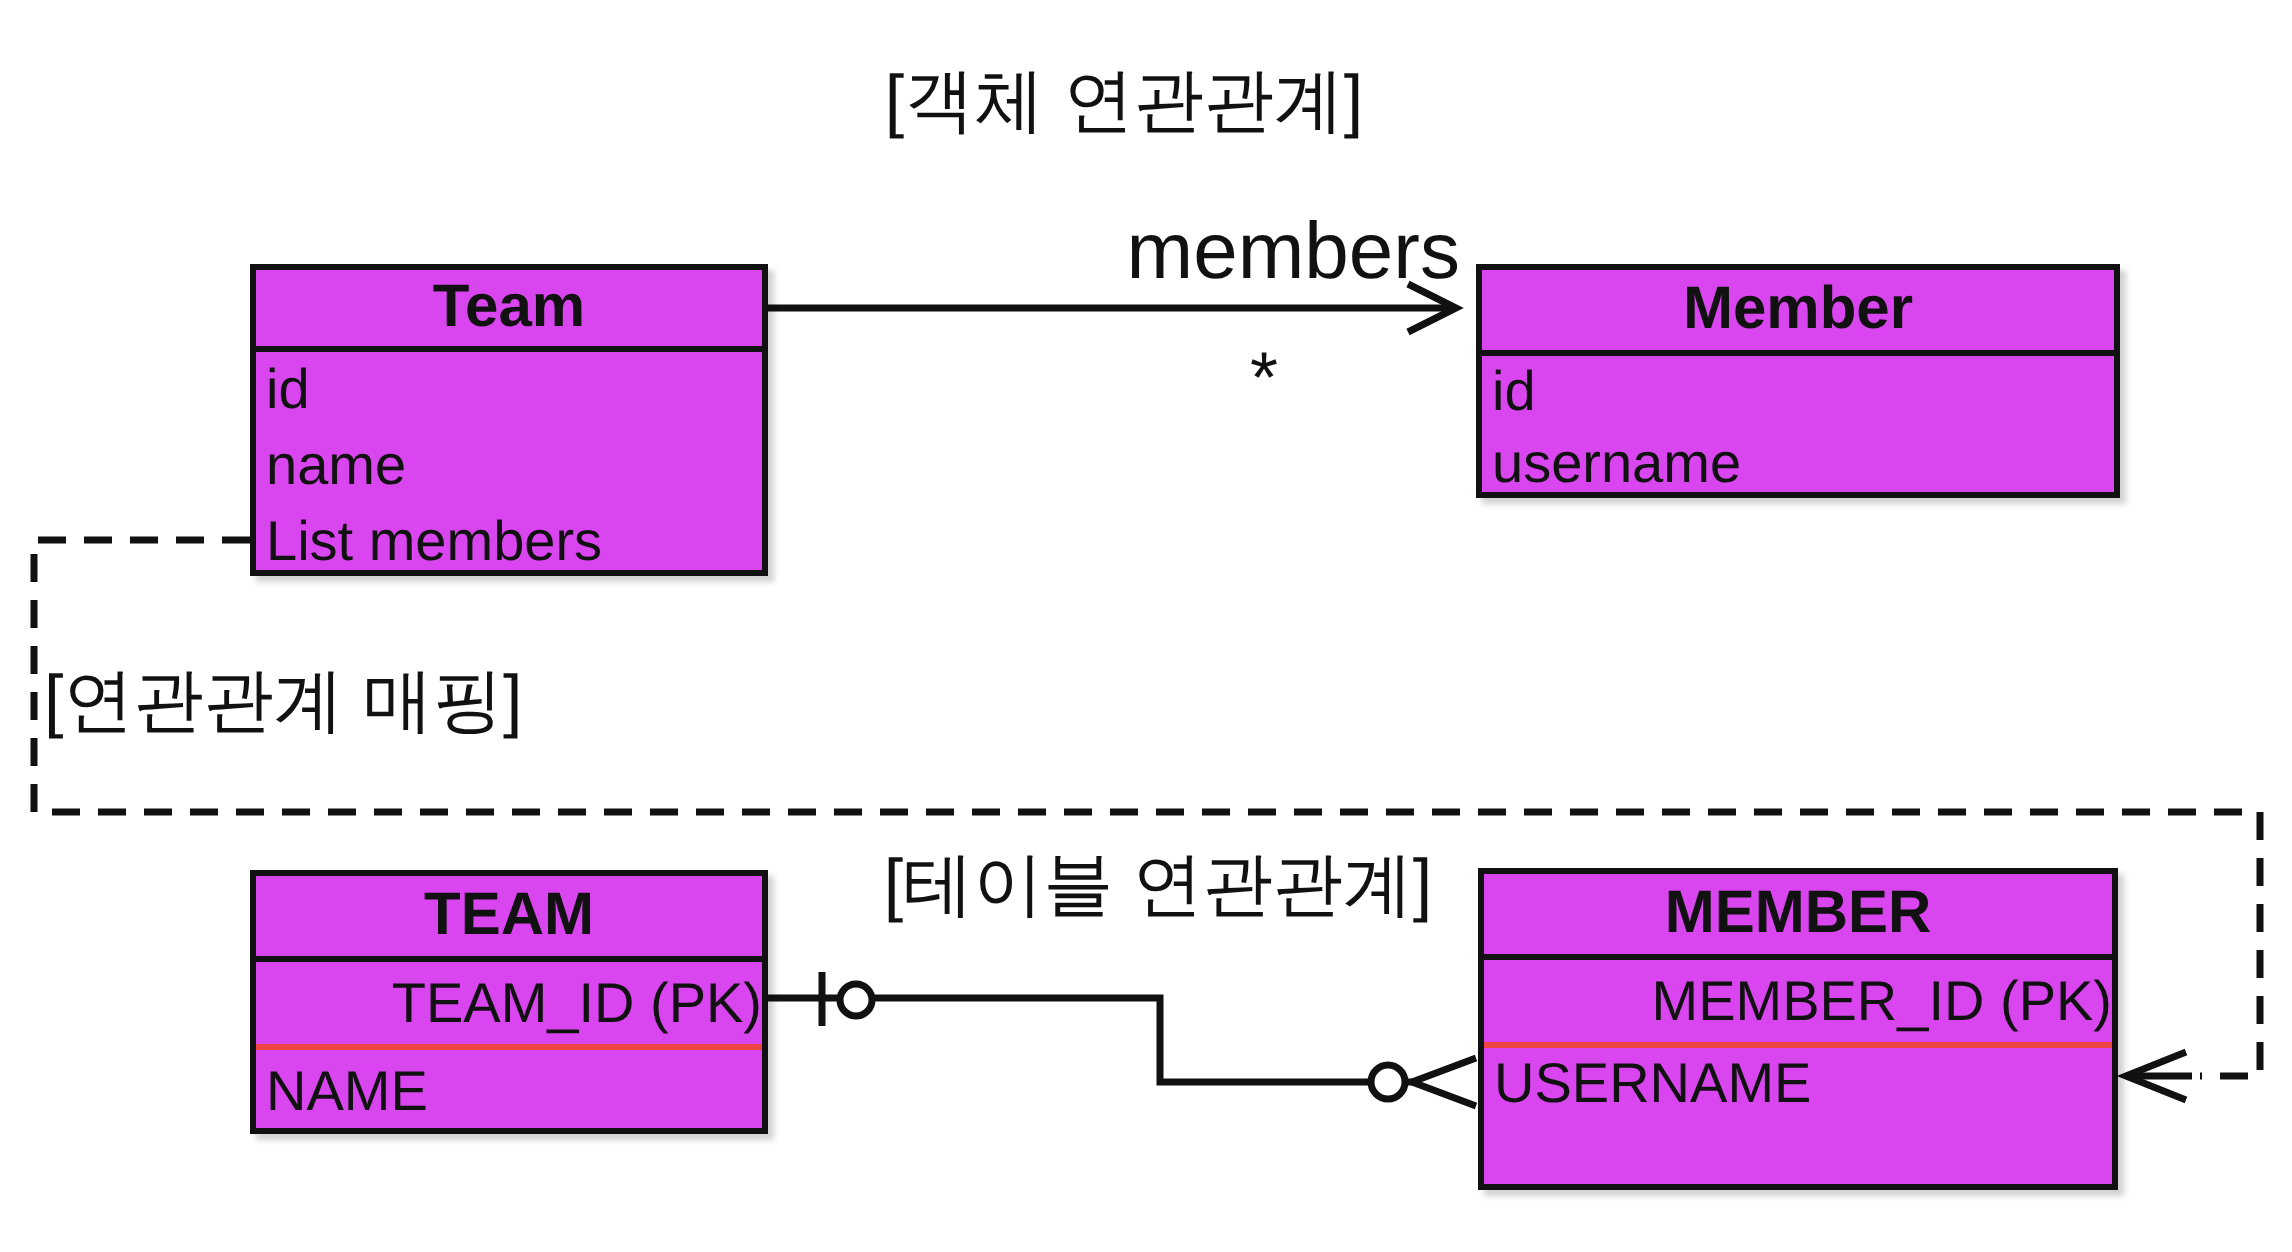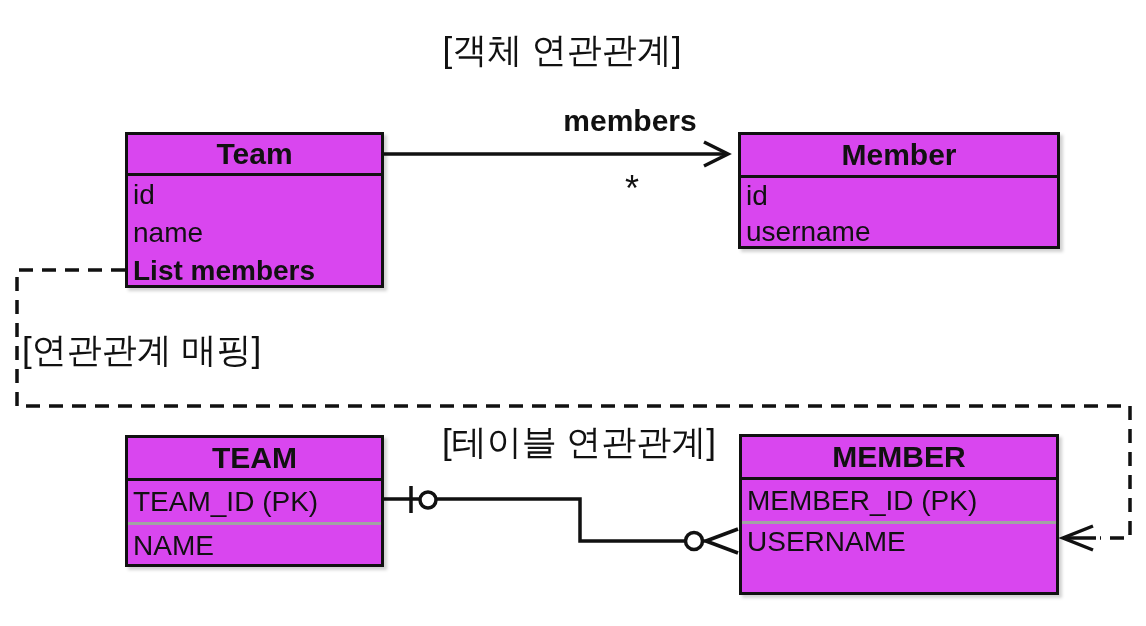--- a/index.html
+++ b/index.html
@@ -4,34 +4,34 @@
 <style>
   html,body { margin:0; padding:0; background:#ffffff; }
   .canvas {
     position:relative; width:1146px; height:626px; background:#ffffff;
     font-family:"Liberation Sans", sans-serif; color:#111111; overflow:hidden;
   }
   .overlay { position:absolute; left:0; top:0; width:1146px; height:626px; }
 
   .label { position:absolute; white-space:nowrap; color:#111111; }
   .section-title { font-size:35px; }
-  .assoc-label { font-size:30px; font-weight:bold; text-align:center; }
+  .assoc-label { font-size:40px; font-weight:normal; text-align:right; }
   .star { font-size:36px; text-align:center; }
 
   .box {
     position:absolute; background:#d946ef; border:3px solid #111111;
     box-sizing:border-box; box-shadow:3px 3px 3px rgba(0,0,0,0.18);
   }
   .hdr {
     font-weight:bold; text-align:center; border-bottom:3px solid #111111;
     box-sizing:border-box; font-size:30px;
   }
   .row { box-sizing:border-box; padding-left:5px; font-size:28px; }
-  .row.divided { border-bottom:3px solid #a3a3a3; }
-  .bold { font-weight:bold; }
+  .row.divided { border-bottom:3px solid #ef4444;text-align:right; }
+  .bold { font-weight:normal; }
 
   
   .team-class   { left:125px; top:132px; width:259px; height:156px; }
   .team-class .hdr { height:41px; line-height:37px; }
   .team-class .row { height:38px; line-height:38px; }
   .member-class { left:738px; top:132px; width:322px; height:117px; }
   .member-class .hdr { height:43px; line-height:39px; }
   .member-class .row { height:36px; line-height:36px; }
 
   

